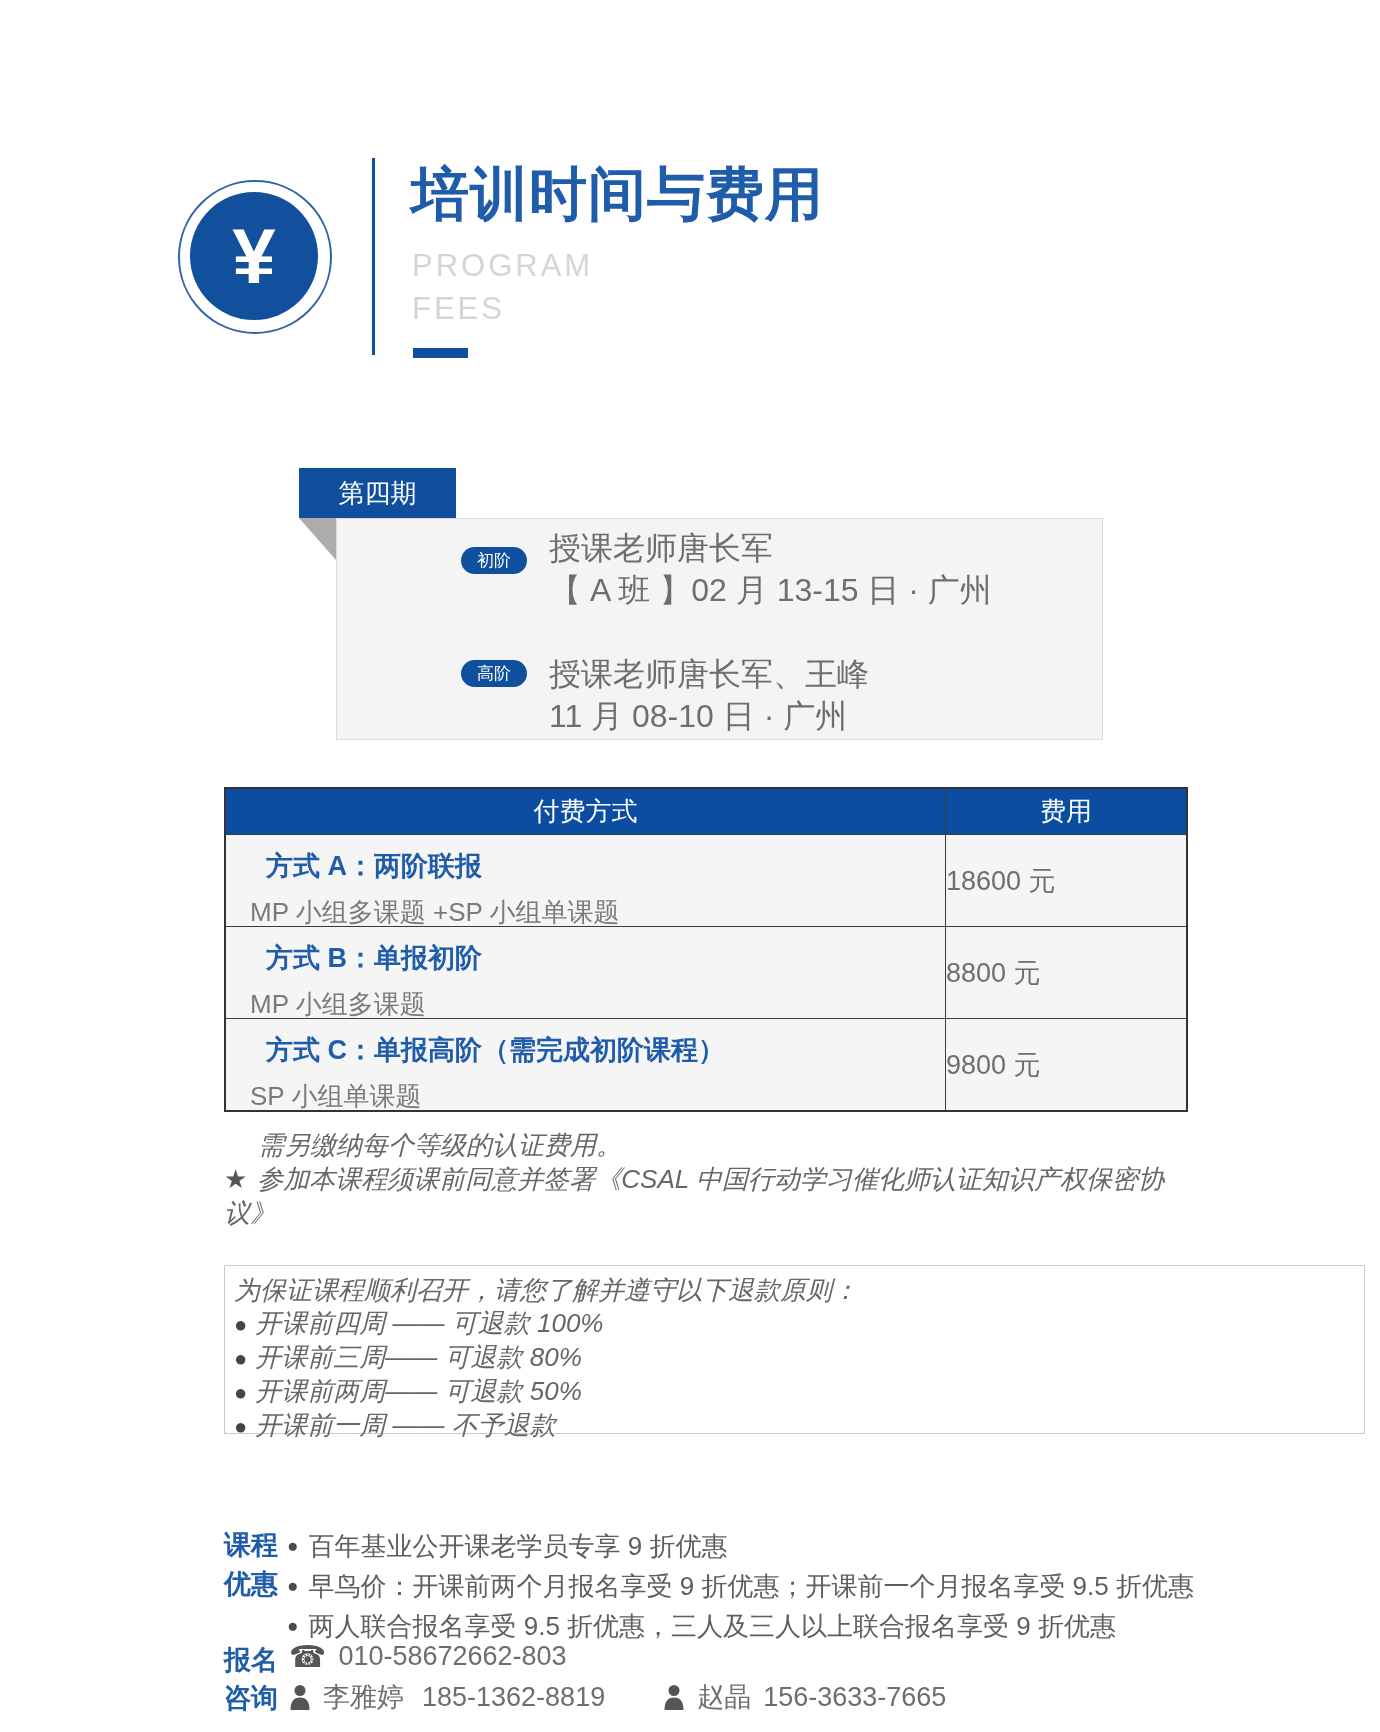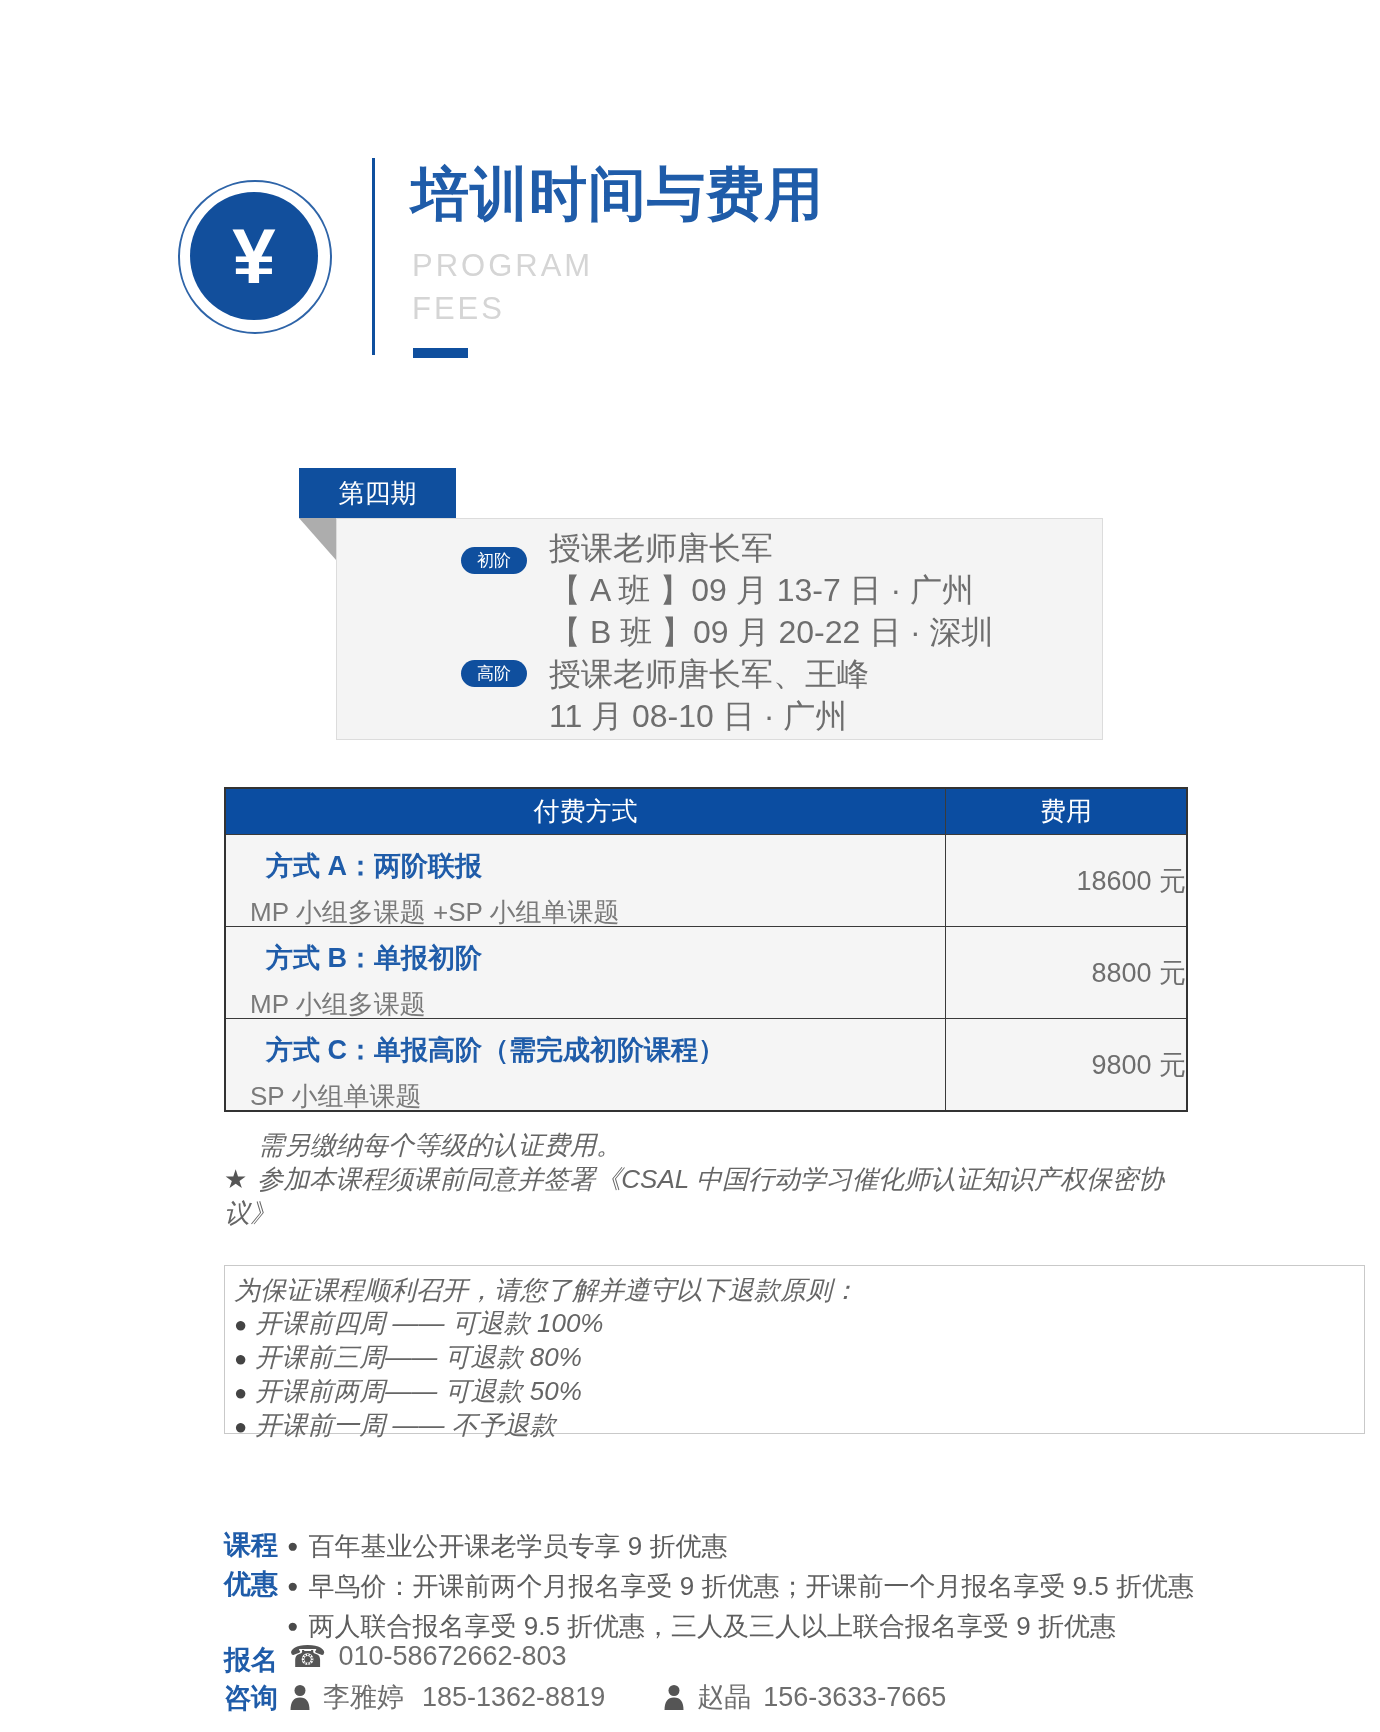--- a/index.html
+++ b/index.html
@@ -33,21 +33,21 @@
     font-size:17px;border-radius:14px;display:flex;align-items:center;justify-content:center;}
   .sl1{top:8px;} .sl2{top:50px;} .sl3{top:92px;} .sl4{top:134px;} .sl5{top:176px;}
   .bdg1{top:28px;} .bdg2{top:141px;}
 
   
   .ftable{position:absolute;left:224px;top:787px;width:964px;border:2px solid #333;
     box-sizing:border-box;background:#F5F5F5;}
   .trow{display:flex;border-top:1px solid #3a3a3a;}
   .trow.head{border-top:none;background:#0B4DA1;height:45px;}
   .tcell-l{width:720px;border-right:1px solid #3a3a3a;box-sizing:border-box;}
-  .tcell-r{flex:1;display:flex;align-items:center;justify-content:flex-end;}
+  .tcell-r{flex:1;display:flex;align-items:center;justify-content:flex-start;}
   .head .tcell-l,.head .tcell-r{display:flex;align-items:center;justify-content:center;
     color:#fff;font-size:26px;border-right-color:#3a3a3a;}
   .trow.body{height:91px;}
   .body .tcell-l{padding:13px 0 0 24px;}
   .row-title{font-size:27px;font-weight:bold;color:#1F5CA9;margin-left:16px;}
   .row-sub{font-size:26px;color:#7A7A7A;margin-top:11px;}
   .price{font-size:27px;color:#6E6E6E;}
 
   
   .notes{position:absolute;left:224px;top:1128px;width:980px;font-size:26px;font-style:italic;
@@ -92,22 +92,21 @@
   <div class="page-title">培训时间与费用</div>
   <div class="page-sub sub1">PROGRAM</div>
   <div class="page-sub sub2">FEES</div>
   <div class="title-rect"></div>
 
   <div class="tab">第四期</div>
   <div class="fold"></div>
   <div class="sched">
     <div class="badge bdg1">初阶</div>
     <div class="sline sl1">授课老师唐长军</div>
-    <div class="sline sl2">【 A 班 】09 月 13-7 日 · 广州</div>
-    <div class="sline sl3">【 B 班 】09 月 20-22 日 · 深圳</div>
+    <div class="sline sl2">【 A 班 】02 月 13-15 日 · 广州</div>
     <div class="badge bdg2">高阶</div>
     <div class="sline sl4">授课老师唐长军、王峰</div>
     <div class="sline sl5">11 月 08-10 日 · 广州</div>
   </div>
 
   <div class="ftable">
     <div class="trow head">
       <div class="tcell-l">付费方式</div>
       <div class="tcell-r">费用</div>
     </div>

